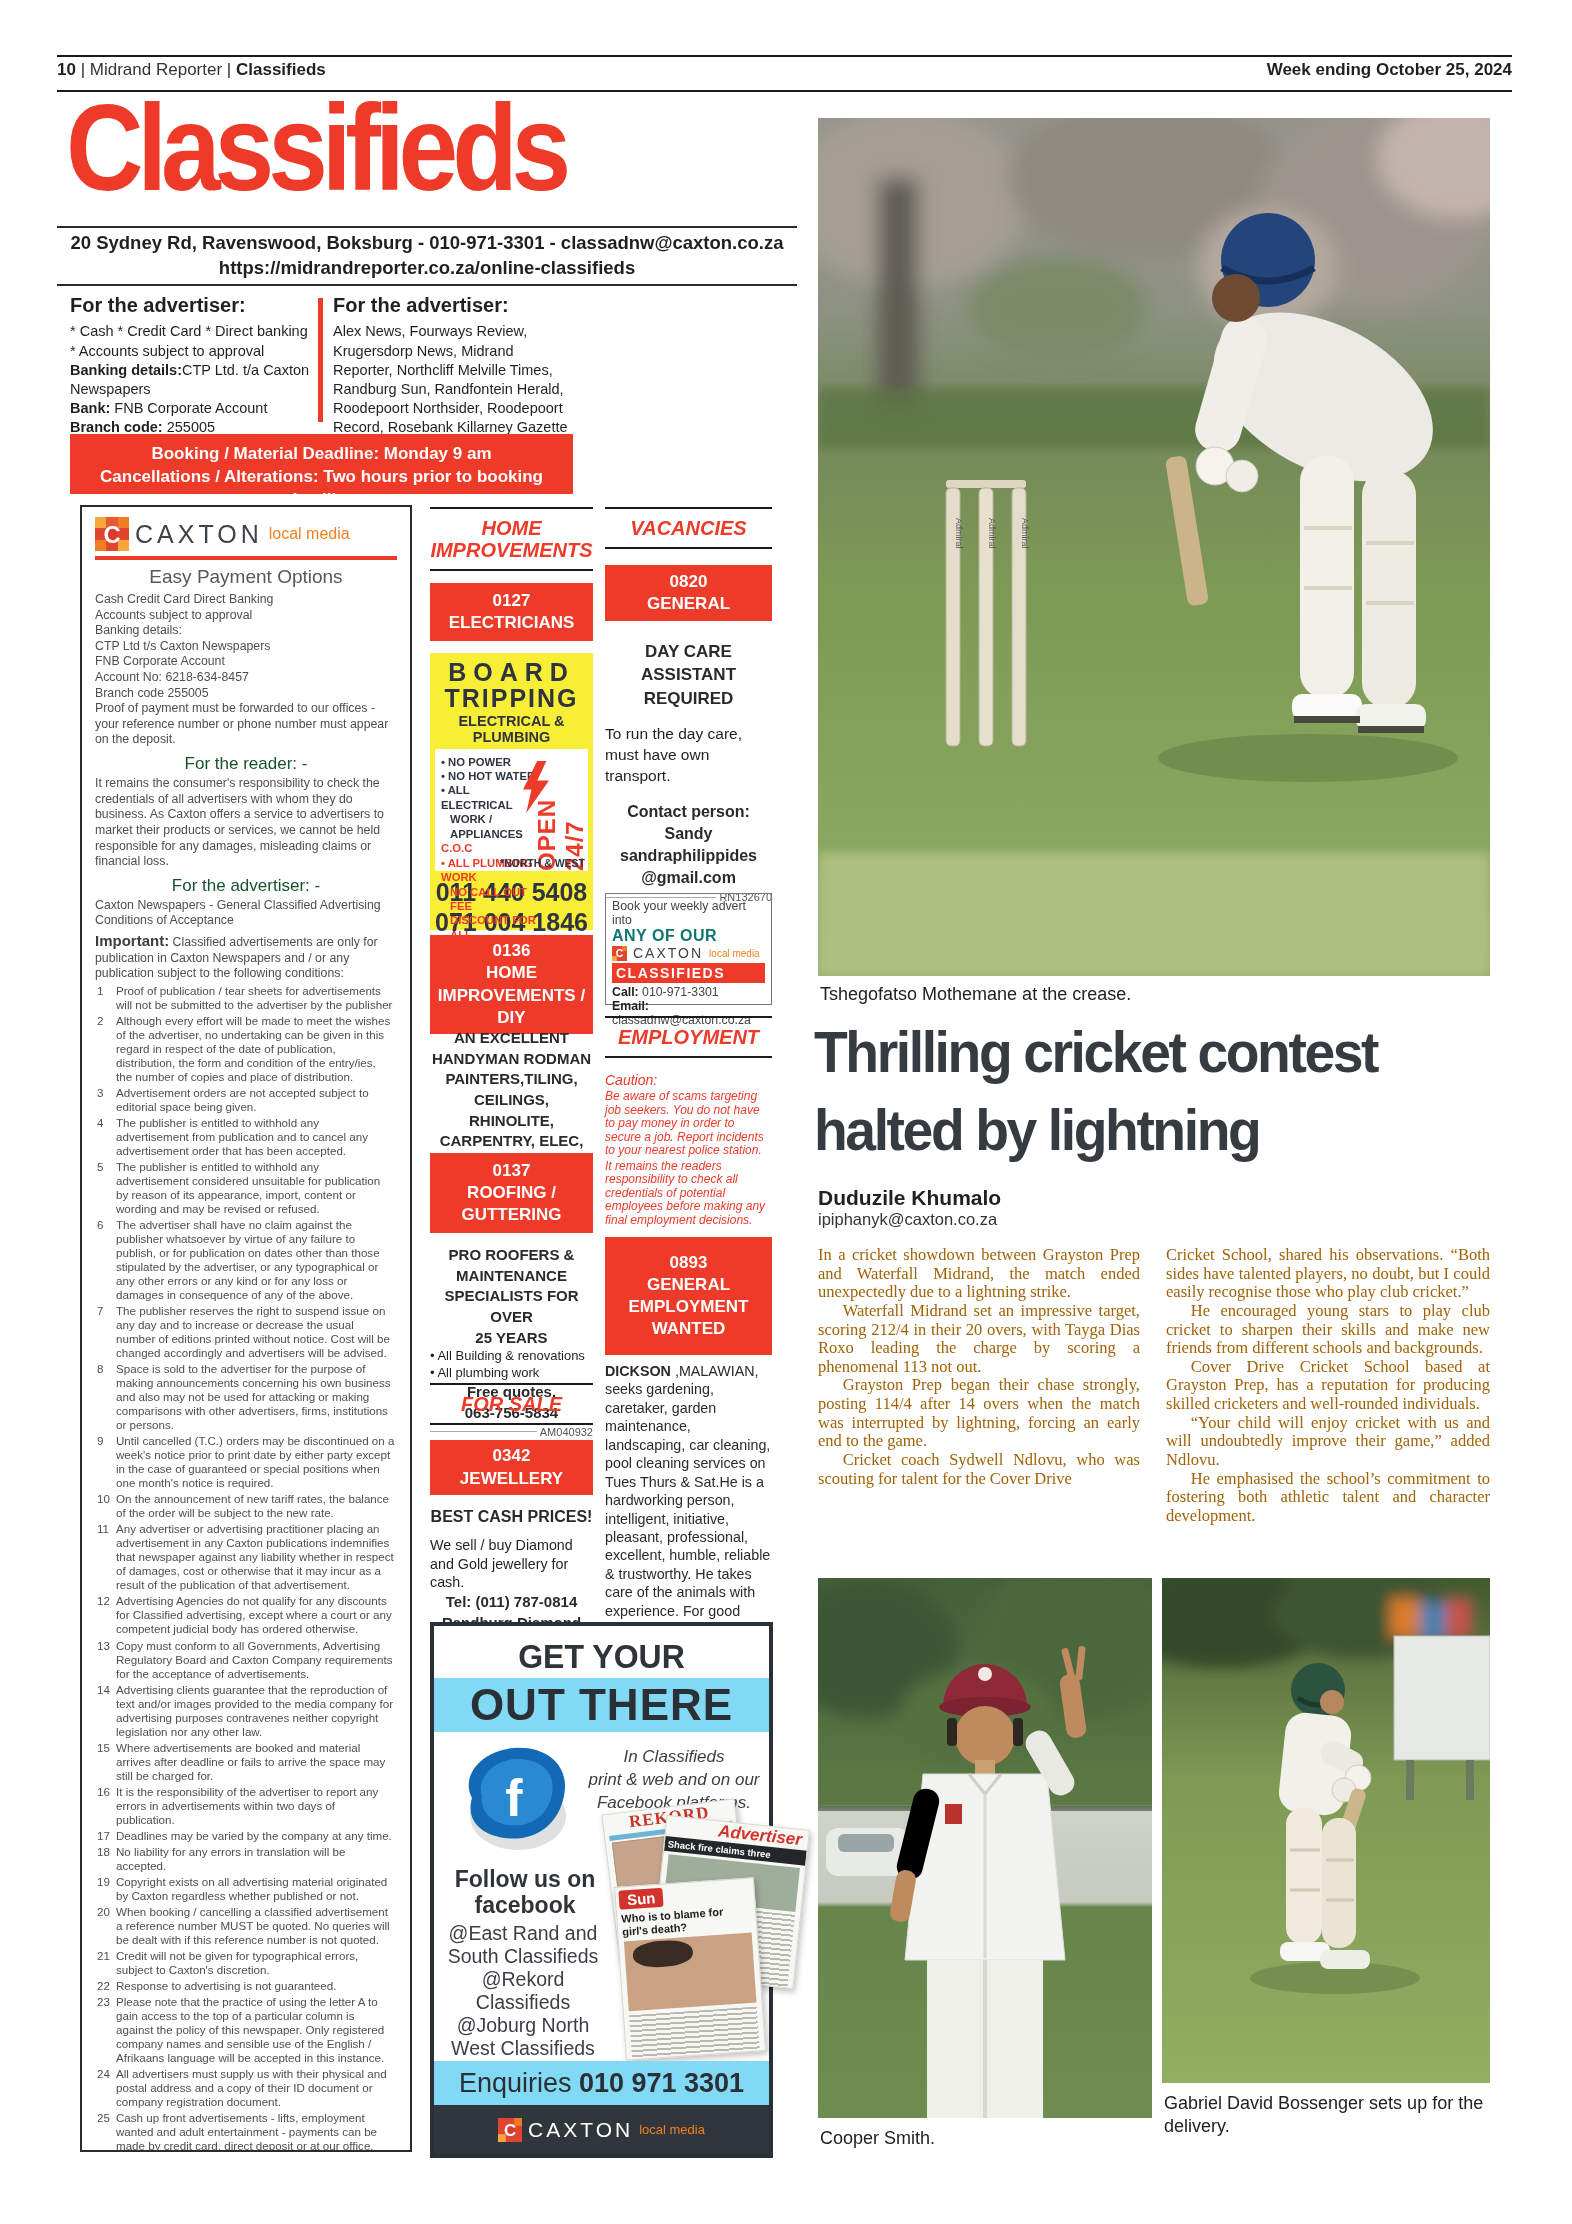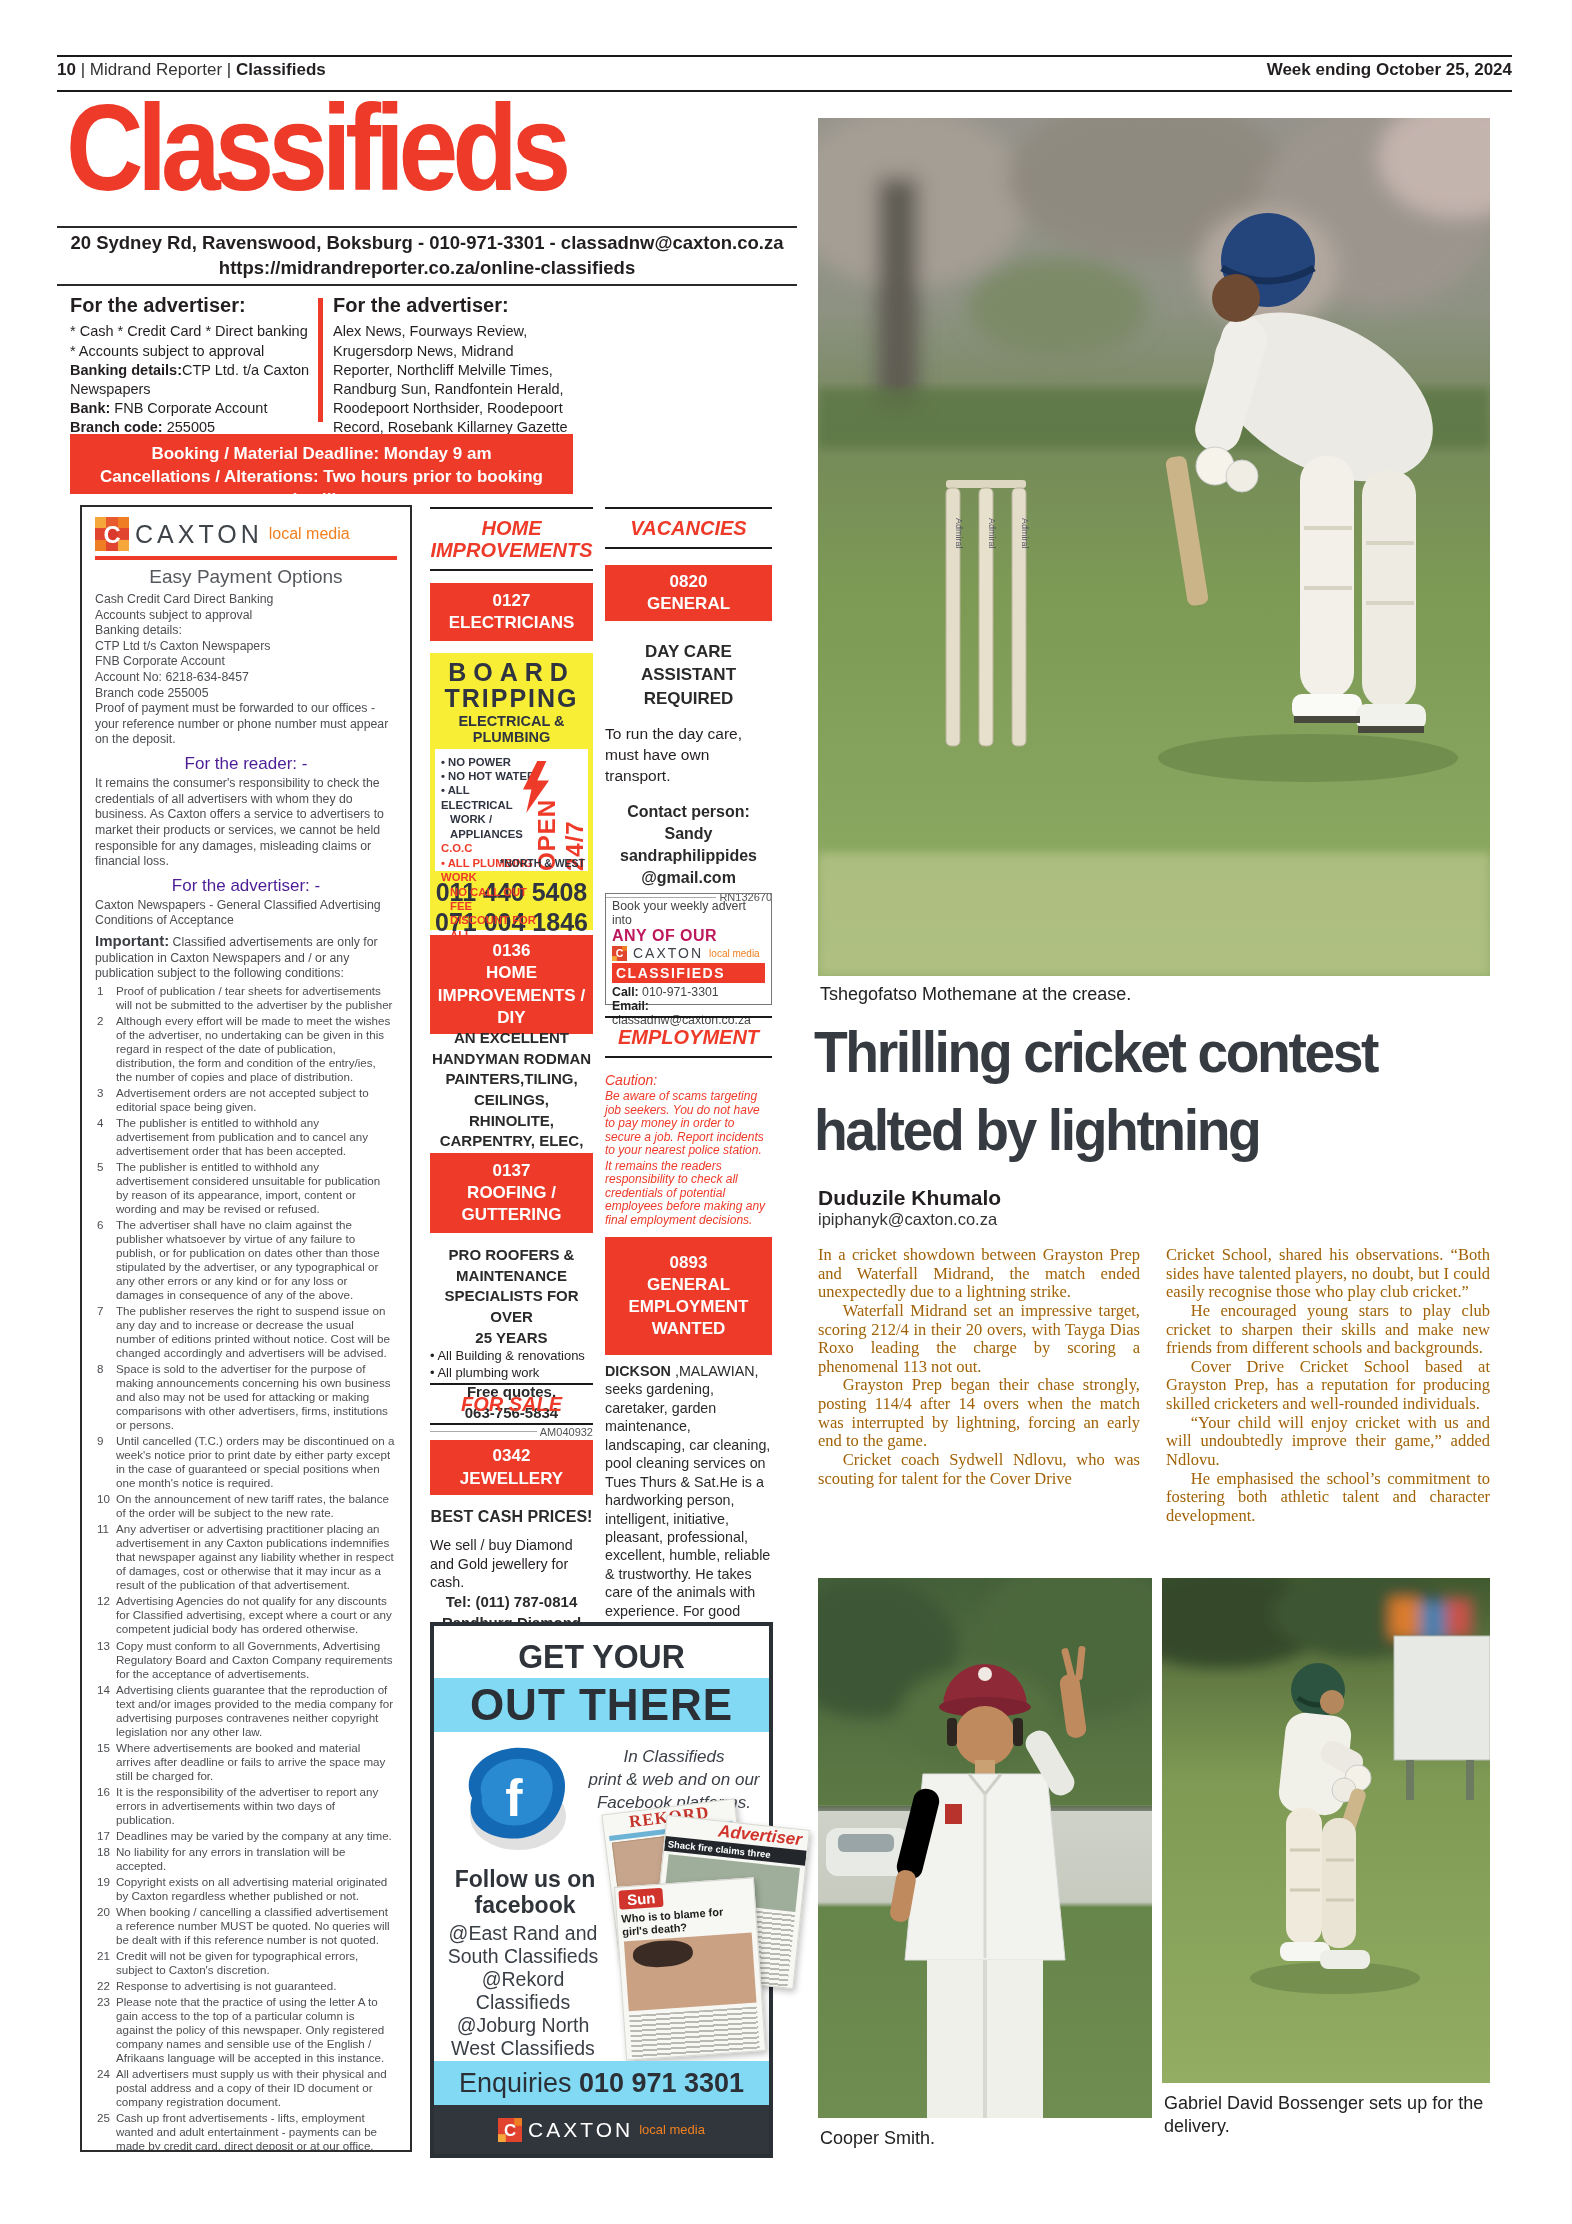--- a/index.html
+++ b/index.html
@@ -33,21 +33,21 @@
 
   
   .legal{left:80px;top:505px;width:332px;height:1647px;border:2.5px solid #2b2b2b;
          padding:10px 13px;box-sizing:border-box;color:var(--gray);overflow:hidden;}
   .cax-row{display:flex;align-items:center;gap:6px;}
   .cax-word{font-size:25px;letter-spacing:4px;color:#3f434a;font-weight:400;}
   .cax-suffix{font-size:16px;color:var(--orange);}
   .legal-redline{height:4px;background:var(--red);margin:5px 0 6px 0;}
   .easy{ text-align:center;font-size:19px;color:#55585c;margin:2px 0 4px 0;}
   .pay{font-size:12.3px;line-height:1.27;}
-  .sub-center{text-align:center;font-size:17px;color:#4c1d95;margin:6px 0 2px 0;}
+  .sub-center{text-align:center;font-size:17px;color:#14532d;margin:6px 0 2px 0;}
   .legal p{margin:0 0 2px 0;font-size:12.3px;line-height:1.27;}
   .imp{font-weight:700;font-size:15px;color:#3b3e44;}
   ol.conds{margin:2px 0 0 0;padding:0;list-style:none;counter-reset:cond;
            font-size:11.6px;line-height:1.21;}
   ol.conds li{position:relative;padding-left:19px;margin:2px;}
   ol.conds li::before{counter-increment:cond;content:counter(cond);position:absolute;left:0;top:0;}
 
   
   .sec-head{border-top:2px solid #1a1a1a;border-bottom:2px solid #1a1a1a;text-align:center;
             color:var(--red);font-style:italic;font-weight:800;font-size:20px;padding:8px 0;line-height:1.1;}
@@ -69,21 +69,21 @@
   .bt-row.bl::before{content:"• ";}
   .bt-row.ind{padding-left:9px;}
   .open247{position:absolute;right:-1px;top:18px;writing-mode:vertical-rl;transform:rotate(180deg);
            font-size:24px;font-weight:800;color:var(--red);letter-spacing:1px;}
   .bolt{position:absolute;right:34px;top:12px;}
   .region{position:absolute;right:3px;bottom:2px;font-size:10.5px;font-weight:700;color:#2f3440;}
   .bt-phones{text-align:center;font-size:25px;font-weight:800;color:#2f3440;line-height:1.2;margin-top:6px;}
 
   
   .bookbox{border:1.5px solid #777;padding:5px 6px;box-sizing:border-box;font-size:12.3px;color:#444;}
-  .bb-any{font-size:16px;font-weight:800;color:#be185d;letter-spacing:.5px;}
+  .bb-any{font-size:16px;font-weight:800;color:#0f766e;letter-spacing:.5px;}
   .bb-bar{background:var(--red);color:#fff;font-weight:800;font-size:14px;letter-spacing:1.5px;
           padding:2px 4px;margin:2px 0;}
   .bb-line b{color:#222;}
 
   
   .caution{color:var(--red);font-style:italic;}
   .caution .cl{font-weight:400;font-size:14px;}
   .caution p{margin:2px 0 0 0;font-size:12px;line-height:1.13;}
 
   

